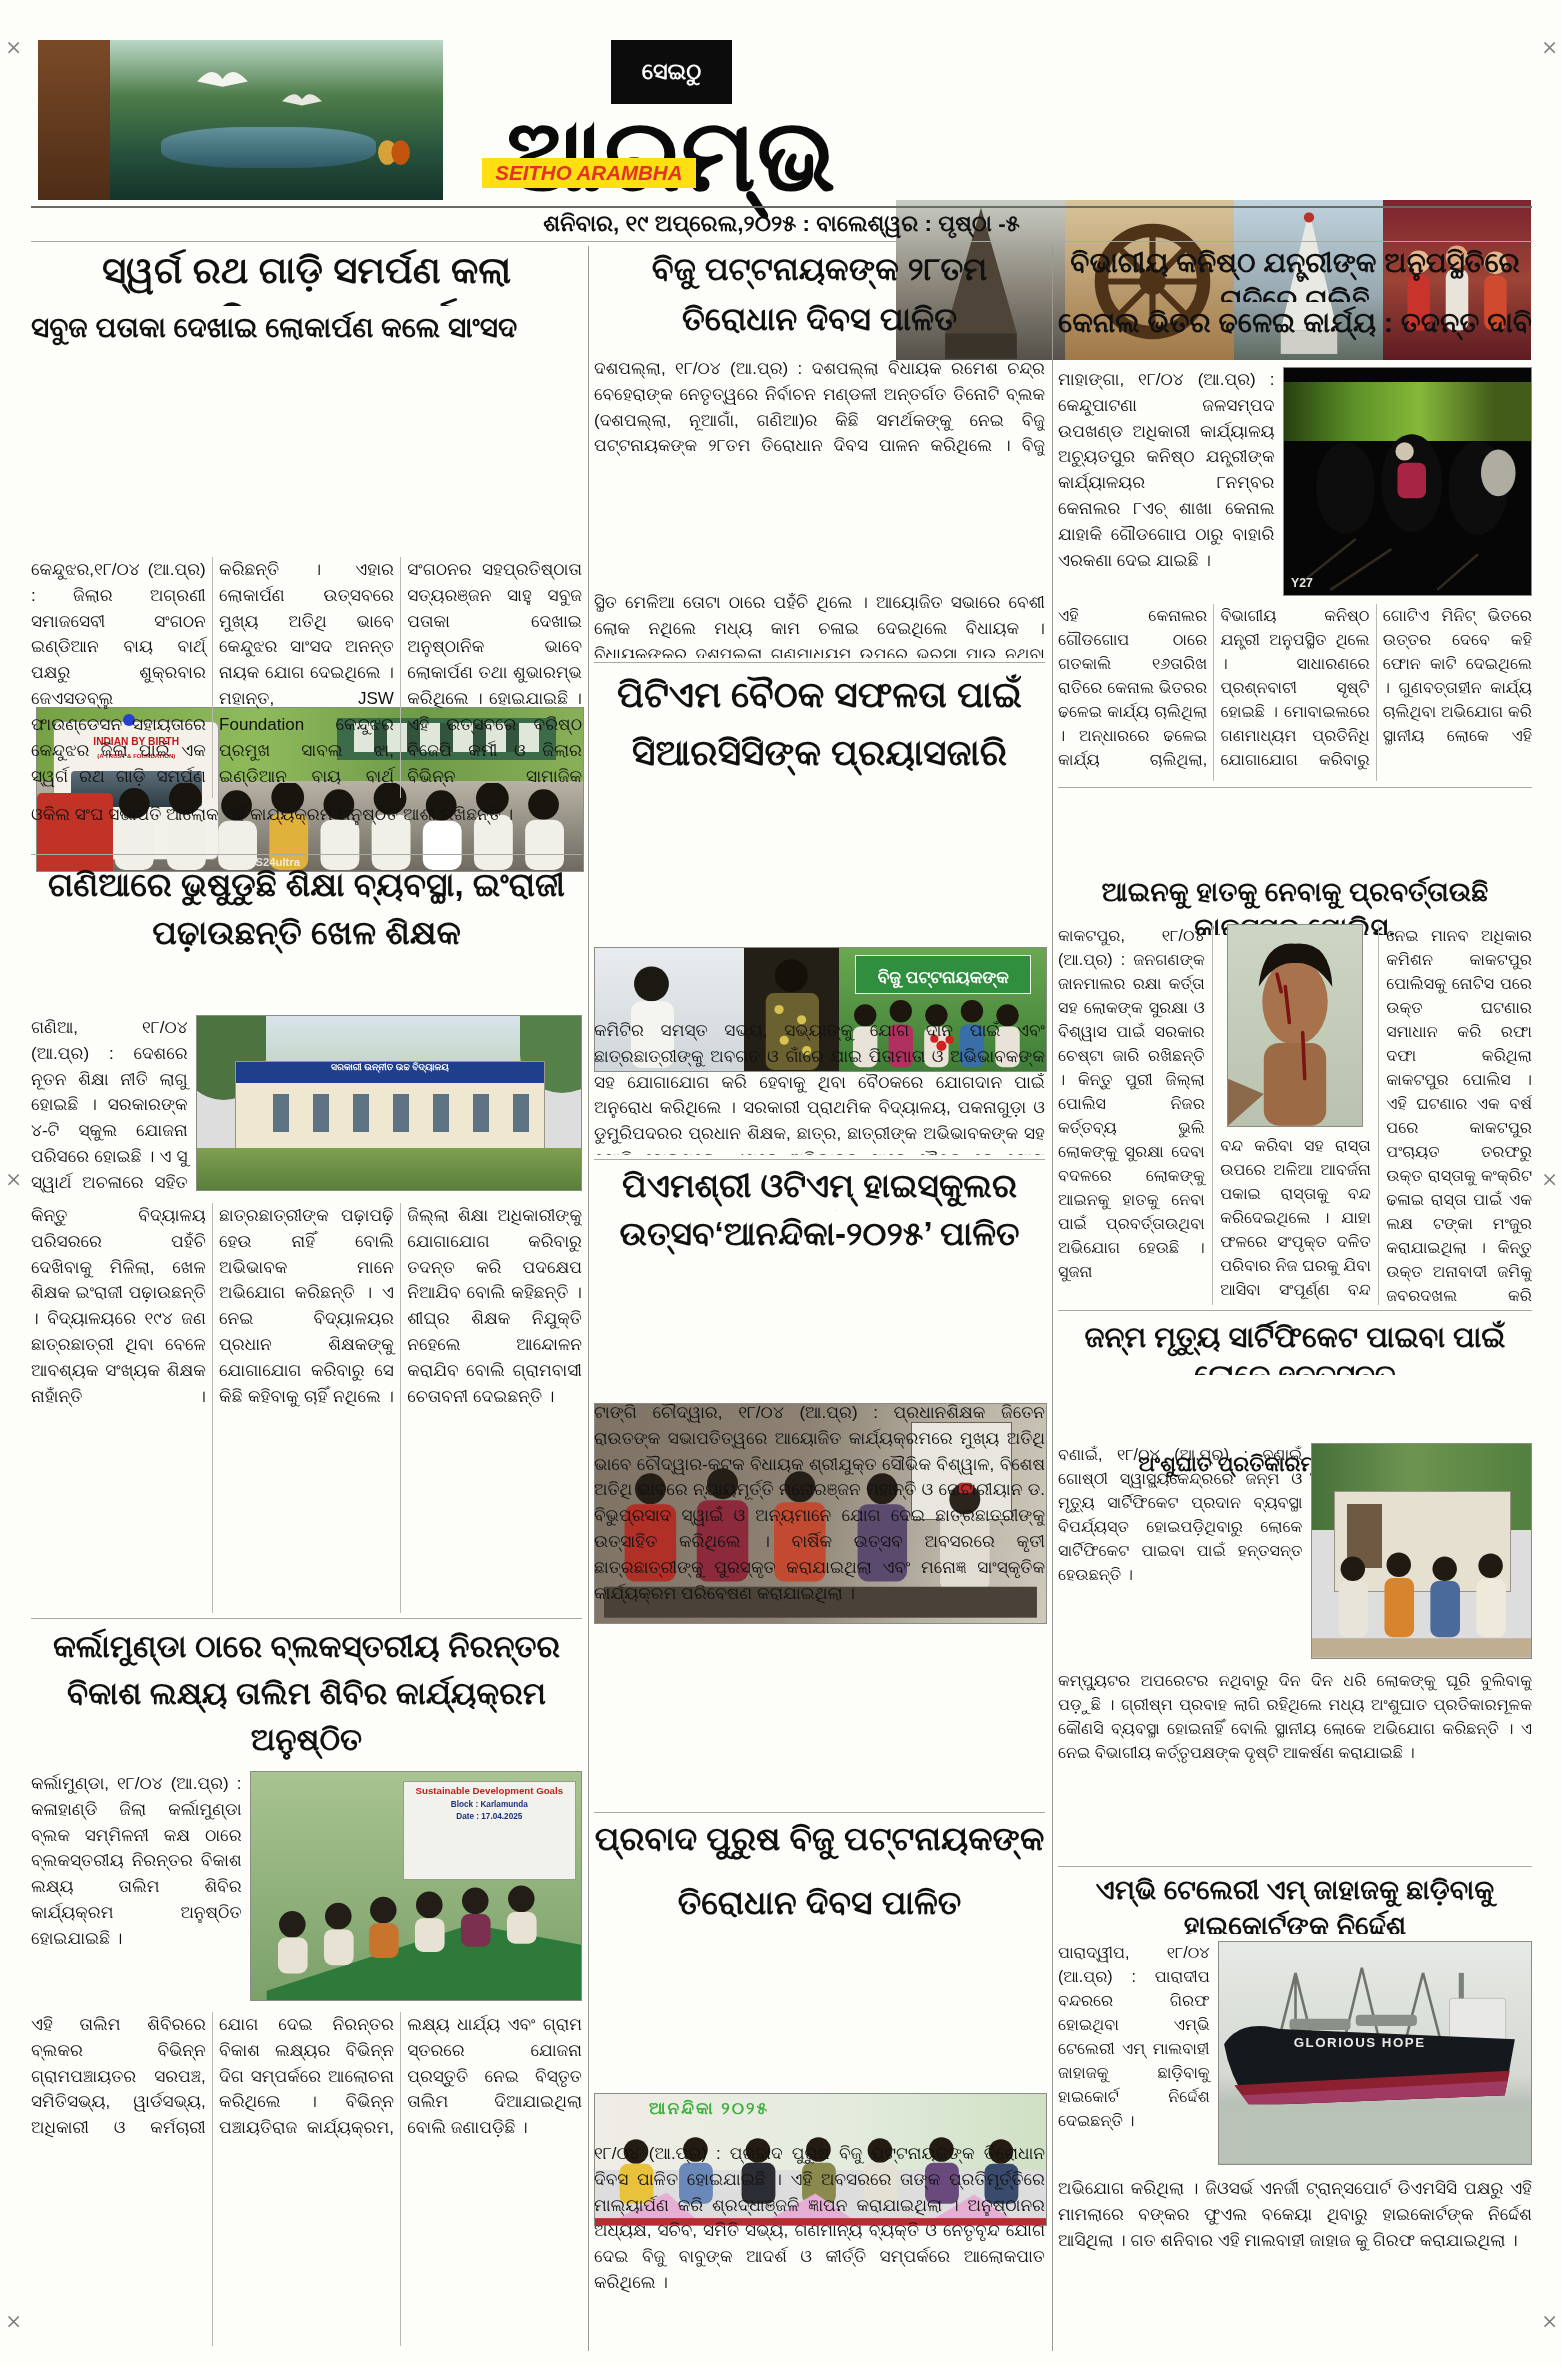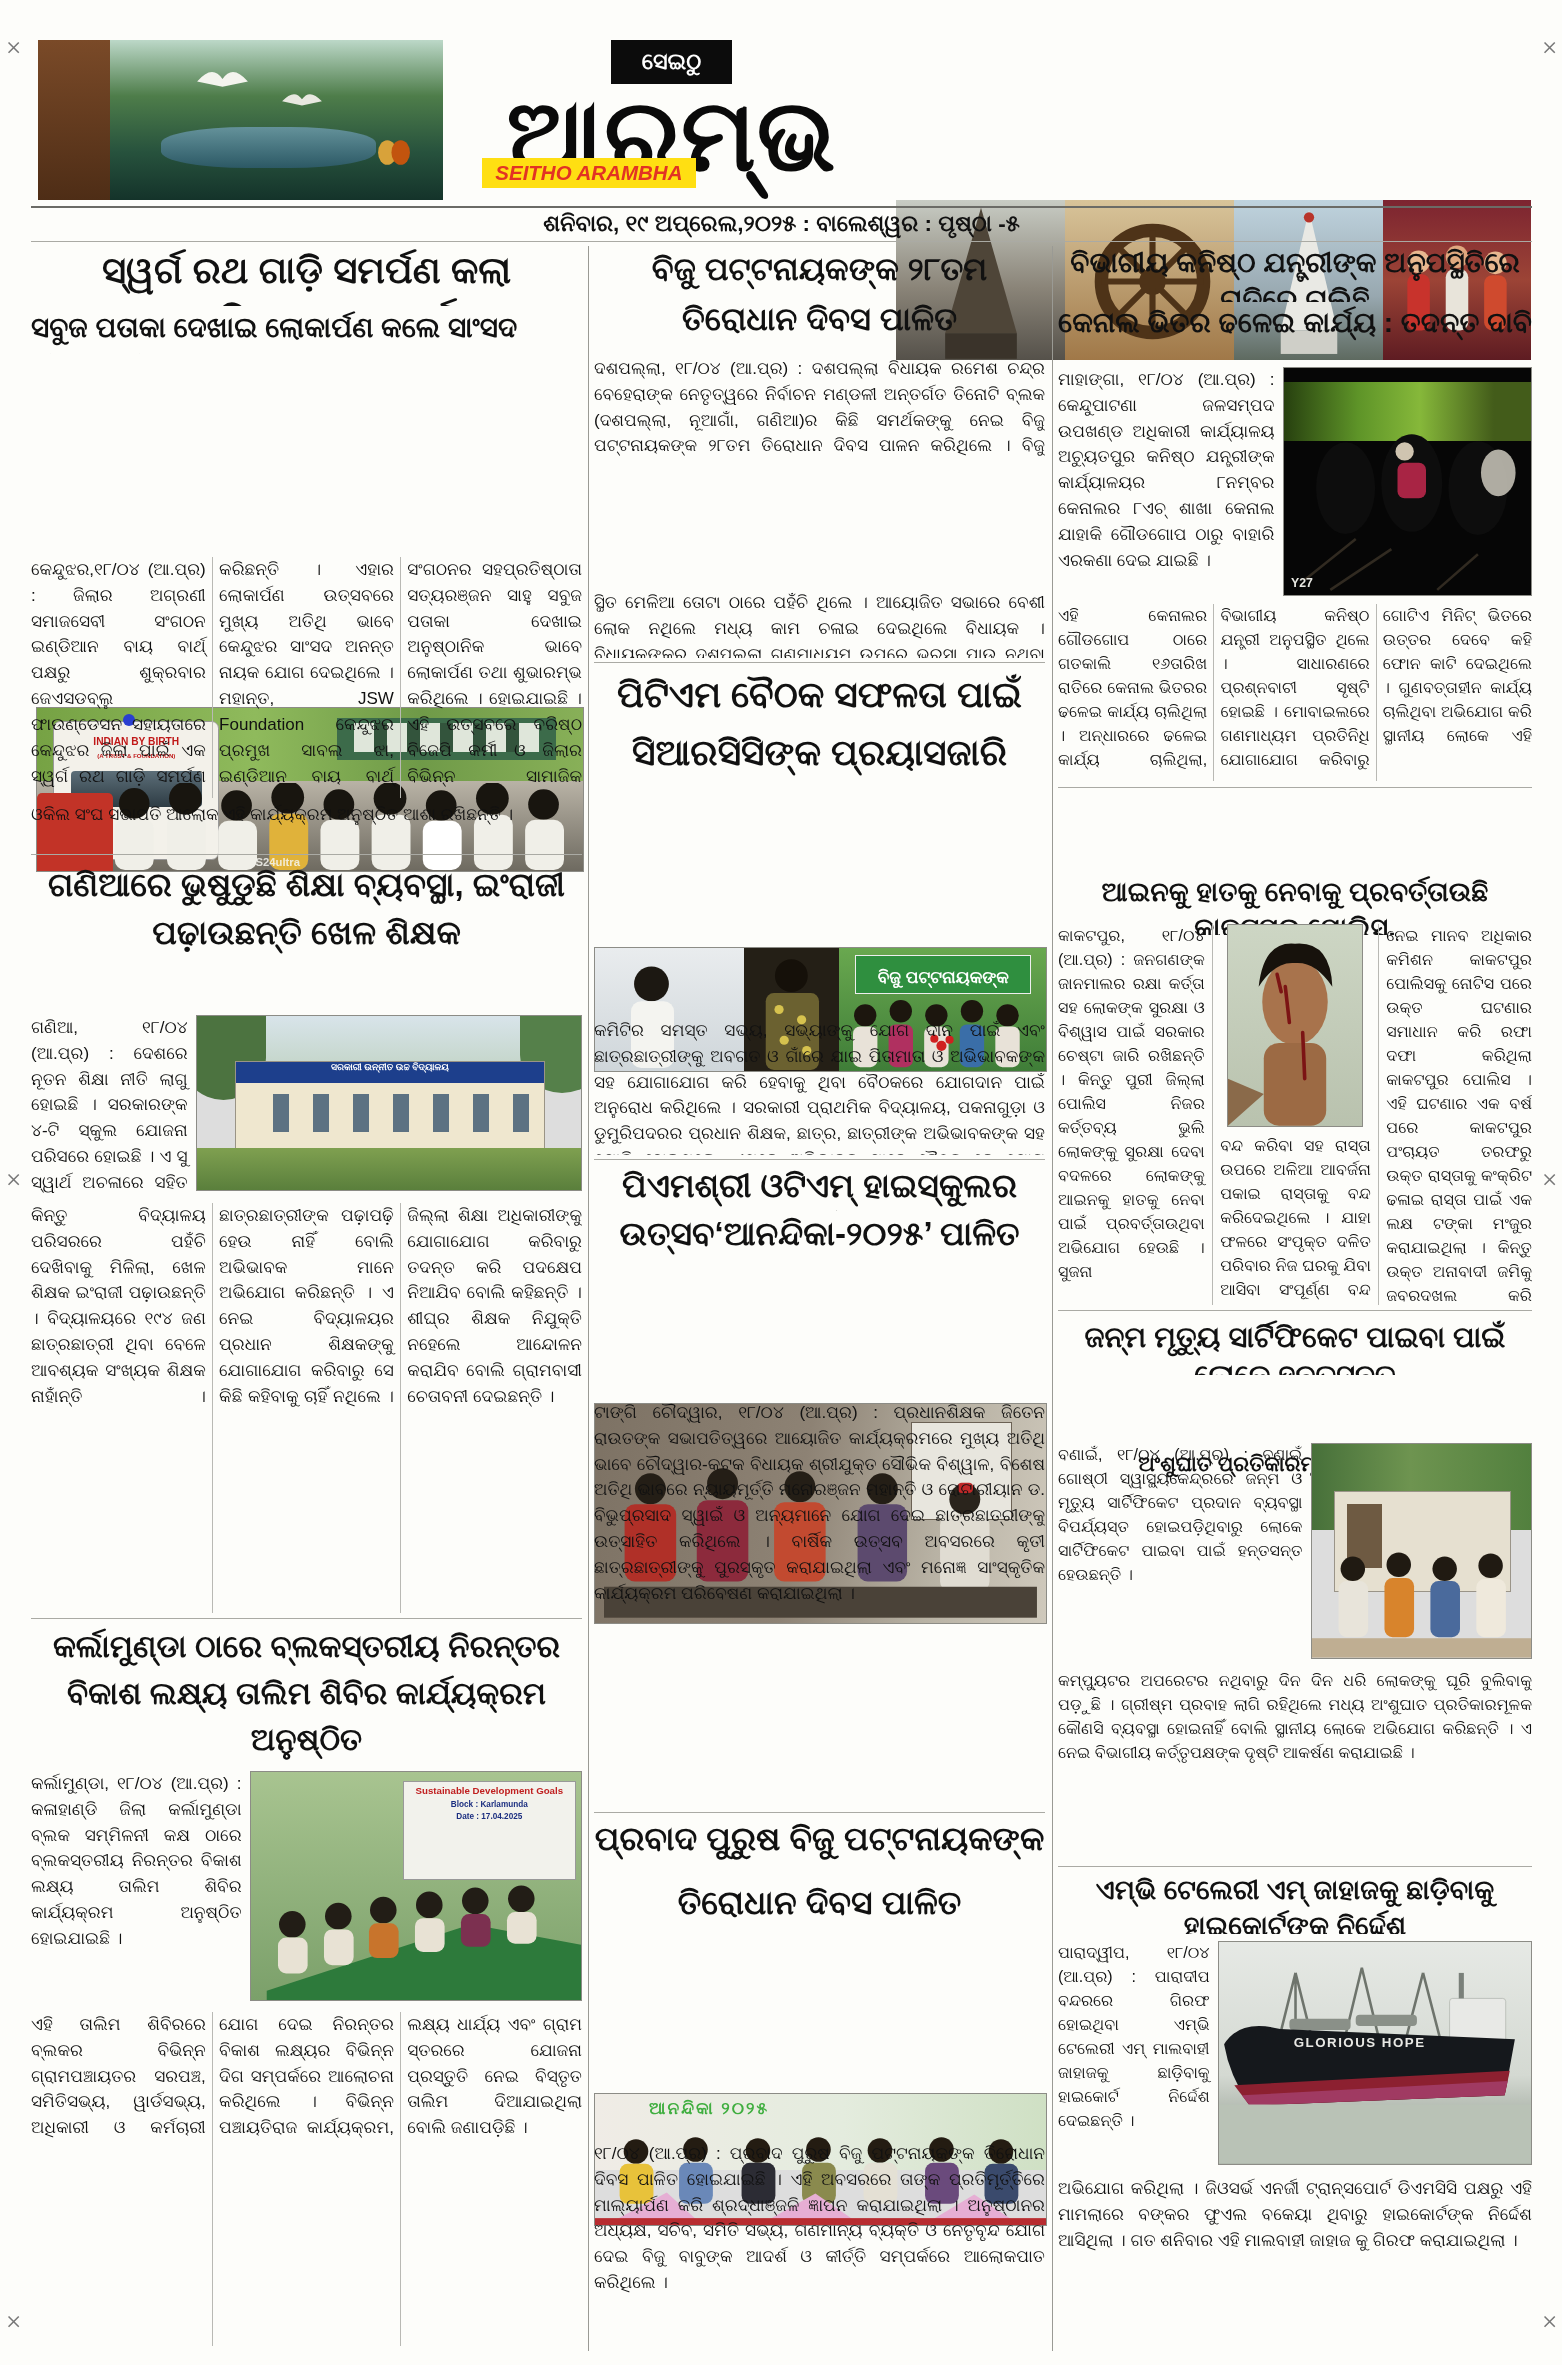--- a/index.html
+++ b/index.html
@@ -74,21 +74,21 @@
       </div>
     <div class="abs" style="left:338px;top:97px;">
         <svg width="36" height="31" viewBox="0 0 70 60">
           <ellipse cx="22" cy="30" rx="18" ry="24" fill="#d8a23a"></ellipse>
           <ellipse cx="48" cy="30" rx="18" ry="24" fill="#c2540e"></ellipse>
         </svg>
       </div>
   </div>
 
   <div class="abs" style="left:451px;top:40px;width:441px;height:163px;text-align:center;">
-    <div style="display:inline-block;background:#0c0c0c;color:#fff;padding:9px 31px;font-size:22.5px;font-weight:bold;">ସେଇଠୁ</div>
+    <div style="display:inline-block;background:#0c0c0c;color:#fff;padding:19px 31px;font-size:22.5px;font-weight:bold;">ସେଇଠୁ</div>
     <div class="brandbig" style="font-size:100px;line-height:1.02;">ଆରମ୍ଭ</div>
     <div class="abs ribbon" style="left:31px;top:118px;background:#ffdf12;color:#e23324;font-size:20.5px;padding:3.1px 13.3px;">SEITHO ARAMBHA</div>
   </div>
 
   <div class="abs photo" style="left:896px;top:40px;width:635px;height:160px;border:none;">
     <div class="abs" style="left:0;top:0;width:169px;height:160px;background:linear-gradient(180deg,#c8ccc4 0%,#8a8478 55%,#55514a 100%);"></div>
     <div class="abs" style="left:20.5px;top:5.1px;">
         <svg width="128" height="154" viewBox="0 0 250 300">
           <polygon points="125,5 195,250 55,250" fill="#4e4538"></polygon>
           <rect x="55" y="250" width="140" height="50" fill="#3a332a"></rect>

